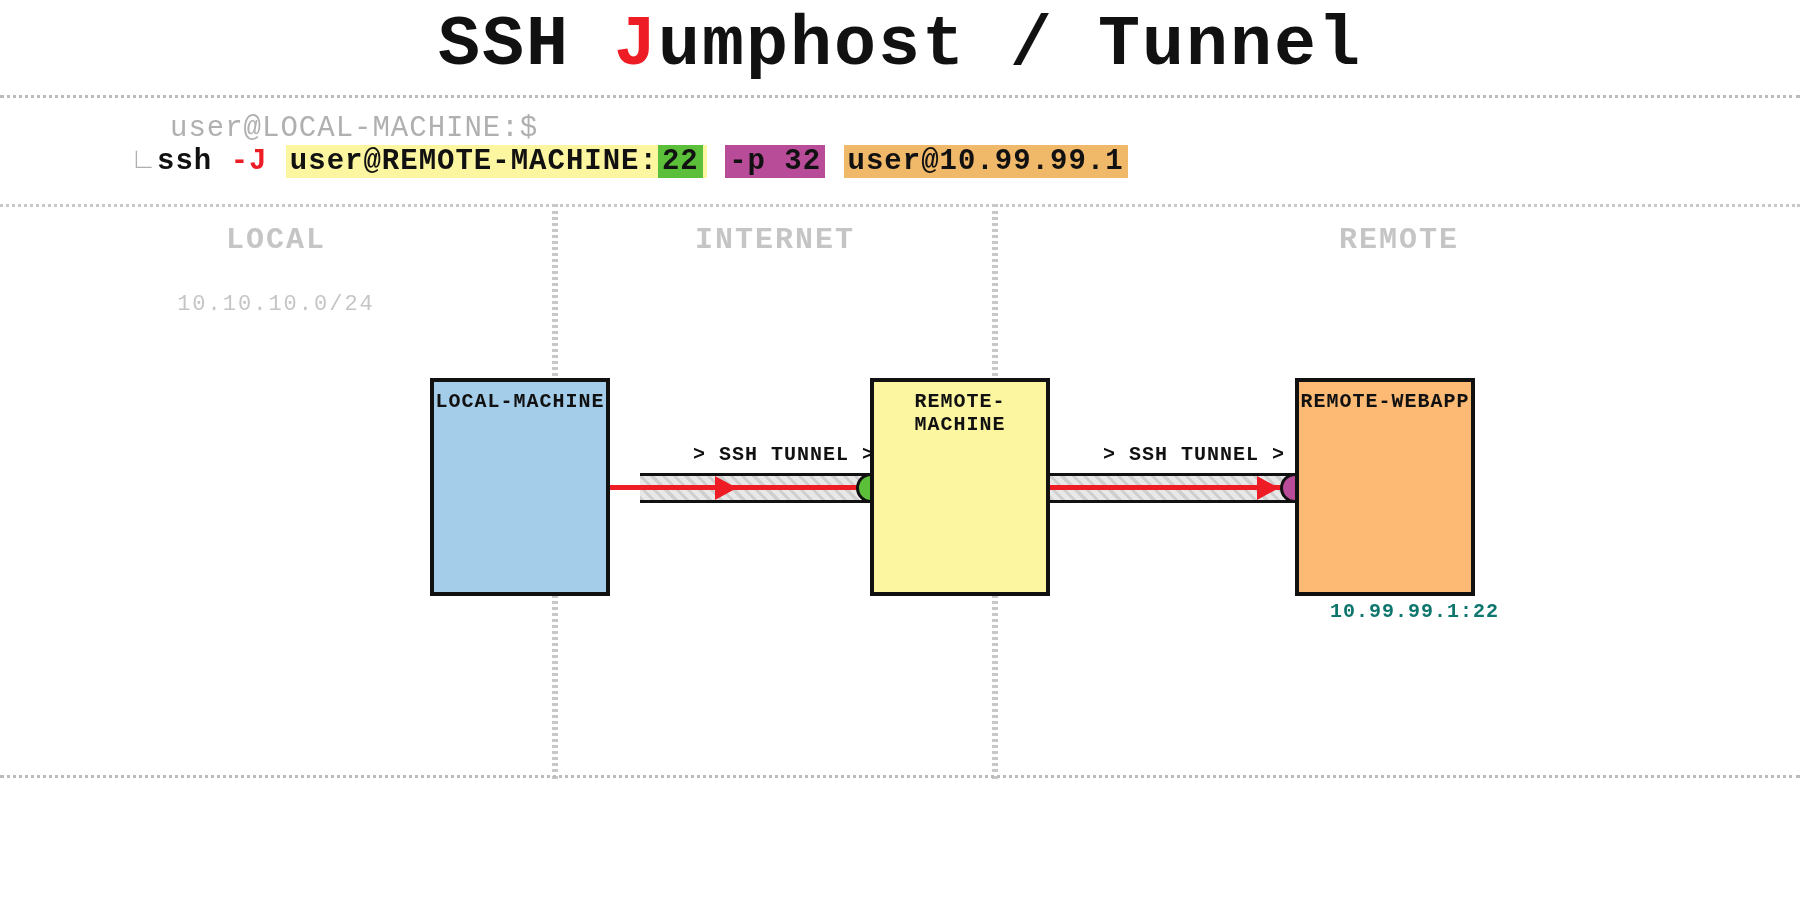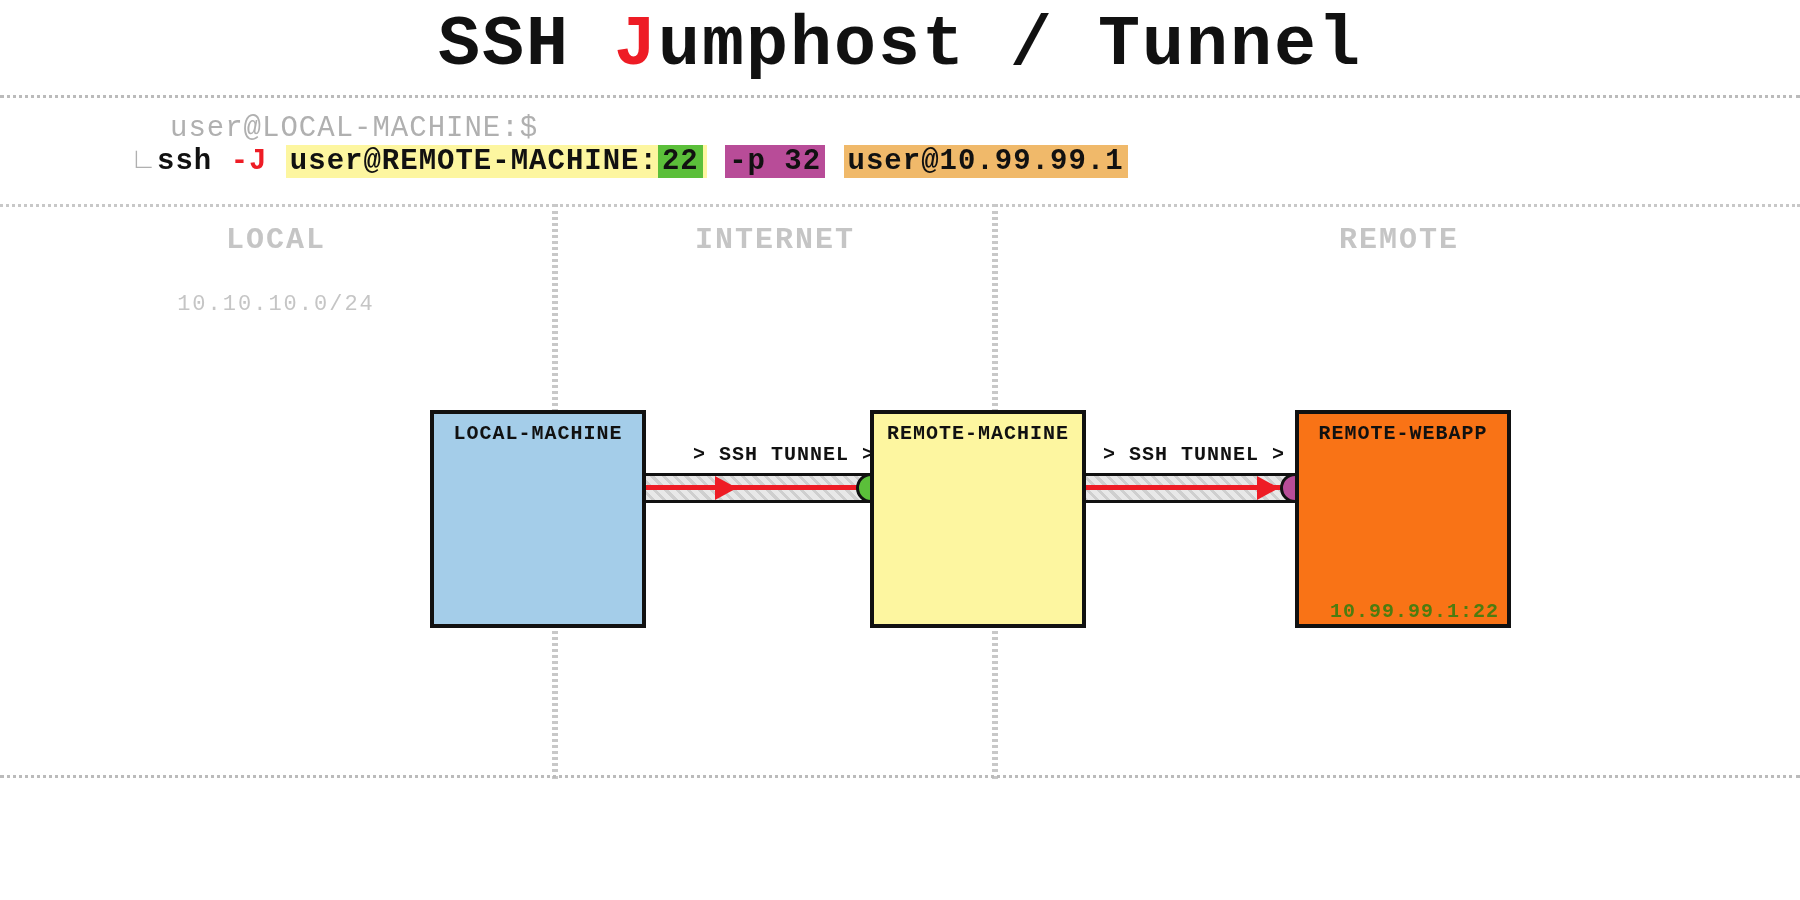--- a/index.html
+++ b/index.html
@@ -98,45 +98,44 @@
     text-align: center;
     font-size: 22px;
     color: #c5c5c5;
     letter-spacing: 2px;
     margin-top: 31px;
   }
 
   
   .box {
     position: absolute;
-    width: 216px;
+    width: 180px;
     height: 218px;
     border: 4px solid #111;
     box-sizing: border-box;
-    margin-top: 32px;
   }
   .box-label {
     position: absolute;
     top: 8px;
     left: 0;
     width: 100%;
     text-align: center;
     font-size: 20px;
     font-weight: 800;
     letter-spacing: 1px;
     color: #111;
   }
   .box-blue   { background: #a4cde9; }
   .box-yellow { background: #fdf6a0; }
-  .box-orange { background: #f97316; }
+  .box-orange { background: #fdba74; }
 
   .box-caption {
     position: absolute;
     font-size: 20px;
-    color: #4d7c0f;
+    color: #0f766e;
     font-weight: 700;
     letter-spacing: 1px;
     white-space: nowrap;
   }
 
   
   .tunnel {
     position: absolute;
     height: 30px;
     border: 3px solid #111;

